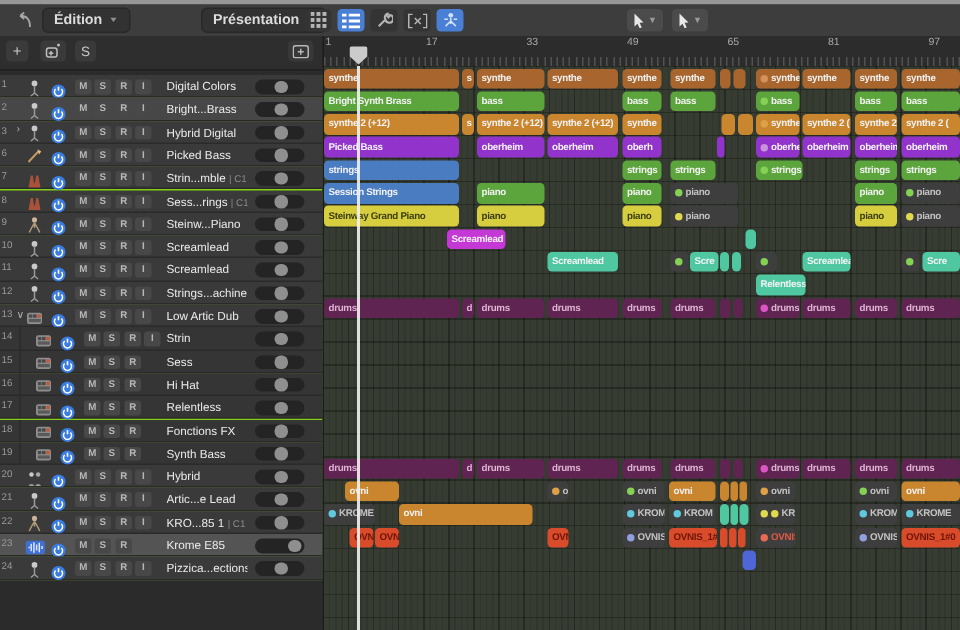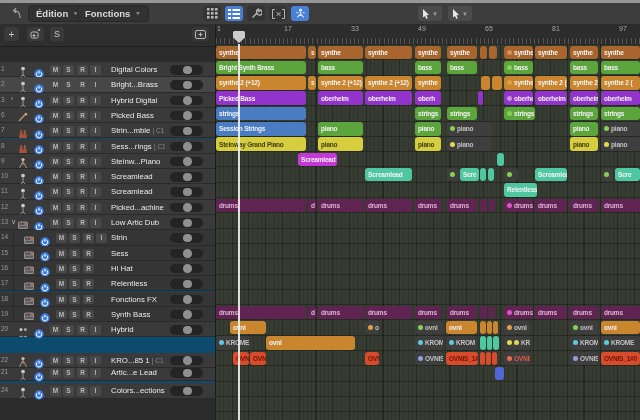--- a/index.html
+++ b/index.html
@@ -16,21 +16,21 @@
   .icon-btn{width:18px;height:15px;border-radius:3px;background:#343434;display:flex;
             align-items:center;justify-content:center;}
   .icon-btn.active{background:#4a7fd6;}
   .ptr-btn{width:24px;height:15px;border-radius:3px;background:#4b4b4b;display:flex;
            align-items:center;justify-content:center;gap:2px;color:#9a9a9a;font-size:6px;}
   
   .th{position:absolute;top:24px;left:0;width:215px;height:21.5px;background:#2e2e2e;
       border-bottom:1px solid #1f1f1f;}
   .th-btn{position:absolute;top:3px;height:14px;border-radius:3px;background:#3a3a3a;color:#c8c8c8;
           display:flex;align-items:center;justify-content:center;font-size:10px;}
-  .tracks{position:absolute;top:62px;left:0;width:215px;height:337px;background:#0c4a6e;padding-left:8px;}
+  .tracks{position:absolute;top:50px;left:0;width:215px;height:337px;background:#84cc16;padding-left:8px;}
   .trow{position:absolute;left:0;width:215px;height:15.3px;background:#3a3a3a;
         border-bottom:1px solid #2a2a2a;box-sizing:border-box;}
   .trow.sel{background:#545454;}
   .trow.hl{background:#474747;}
   .trow.sub{background:#353535;}
   .tnum{position:absolute;left:1px;top:3px;width:9px;font-size:6.5px;color:#9a9a9a;text-align:left;}
   .tdisc{position:absolute;left:11px;top:2.5px;font-size:7px;color:#b0b0b0;}
   .ticon{position:absolute;left:17px;top:1.5px;width:12px;height:12px;}
   .sub .ticon{left:23px;}
   .tpow{position:absolute;left:34px;top:2.5px;width:10px;height:10px;}
@@ -71,22 +71,22 @@
   <div class="toolbar">
     <div class="tb-abs" style="left:6px;width:18px;">
       <svg width="13" height="13" viewBox="0 0 13 13">
           <path d="M11 11 C11 5.5 8.5 3.5 4.5 3.5 M4.5 3.5 l2.6-2.2 M4.5 3.5 l2.6 2.2" stroke="#a8a8a8" stroke-width="1.2" fill="none"></path>
         </svg>
     </div>
     <div class="tb-abs menu-btn" style="left:28px;">
       <span>Édition</span>
         <span class="chev">▼</span>
     </div>
-    <div class="tb-abs menu-btn" style="left:77px;">
-      <span>Fonctions</span>
+    <div class="tb-abs menu-btn" style="left:134px;">
+      <span>Présentation</span>
         <span class="chev">▼</span>
     </div>
     <div id="tb-icons" style="position:absolute;left:203px;top:3px;display:flex;gap:4px;">
         <div class="icon-btn">
           <svg width="11" height="11" viewBox="0 0 11 11">
             <rect x="0" y="0" width="2.6" height="2.6" fill="#b5b5b5"></rect>
             <rect x="4" y="0" width="2.6" height="2.6" fill="#b5b5b5"></rect>
             <rect x="8" y="0" width="2.6" height="2.6" fill="#b5b5b5"></rect>
             <rect x="0" y="4" width="2.6" height="2.6" fill="#b5b5b5"></rect>
             <rect x="4" y="4" width="2.6" height="2.6" fill="#b5b5b5"></rect>
@@ -349,21 +349,21 @@
           </svg></span>
         <span class="tpow"><svg width="10" height="10" viewBox="0 0 10 10">
             <circle cx="5" cy="5" r="4.7" fill="#3a7ce0"></circle>
             <path d="M5 1.8 v2.7" stroke="#fff" stroke-width="1.1"></path>
             <path d="M3.1 3.3 a2.7 2.7 0 1 0 3.8 0" stroke="#fff" stroke-width="1" fill="none"></path>
           </svg></span>
         <span class="tbtn" style="left:50px">M</span>
         <span class="tbtn" style="left:63px">S</span>
         <span class="tbtn" style="left:77px">R</span>
         <span class="tbtn" style="left:90px">I</span>
-        <span class="tname">Picked...achine</span>
+        <span class="tname">Strings...achine</span>
         <span class="tpill">
           <span class="tknob" style="left:13px"></span>
         </span>
       </div>
       <div class="trow" style="top: 153px;">
         <span class="tnum">13</span>
         <span class="tdisc">∨</span>
         <span class="ticon"><svg width="12" height="12" viewBox="0 0 12 12">
             <rect x="1" y="2.5" width="10" height="7.5" rx="1.5" fill="#8f8f8f"></rect>
             <rect x="2.2" y="3.6" width="2.4" height="2.2" fill="#4a4a4a"></rect>
@@ -538,21 +538,21 @@
           </svg></span>
         <span class="tbtn" style="left:50px">M</span>
         <span class="tbtn" style="left:63px">S</span>
         <span class="tbtn" style="left:77px">R</span>
         <span class="tbtn" style="left:90px">I</span>
         <span class="tname">Hybrid</span>
         <span class="tpill">
           <span class="tknob" style="left:13px"></span>
         </span>
       </div>
-      <div class="trow" style="top: 275.4px; margin-top: 28px;">
+      <div class="trow" style="top: 275.4px;">
         <span class="tnum">21</span>
         <span class="ticon"><svg width="12" height="12" viewBox="0 0 12 12">
             <circle cx="6" cy="2.6" r="1.9" fill="#c9c9c9"></circle>
             <path d="M6 4.5 V9 M6 9 l-2.4 2 M6 9 l2.4 2" stroke="#9a9a9a" fill="none"></path>
           </svg></span>
         <span class="tpow"><svg width="10" height="10" viewBox="0 0 10 10">
             <circle cx="5" cy="5" r="4.7" fill="#3a7ce0"></circle>
             <path d="M5 1.8 v2.7" stroke="#fff" stroke-width="1.1"></path>
             <path d="M3.1 3.3 a2.7 2.7 0 1 0 3.8 0" stroke="#fff" stroke-width="1" fill="none"></path>
           </svg></span>
@@ -578,36 +578,55 @@
           </svg></span>
         <span class="tbtn" style="left:50px">M</span>
         <span class="tbtn" style="left:63px">S</span>
         <span class="tbtn" style="left:77px">R</span>
         <span class="tbtn" style="left:90px">I</span>
         <span class="tname">KRO...85 1 <span class="tbadge">| C1</span></span>
         <span class="tpill">
           <span class="tknob" style="left:13px"></span>
         </span>
       </div>
+      <div class="trow sel" style="top: 306px;">
+        <span class="tnum">23</span>
+        <span class="ticon"><svg width="13" height="12" viewBox="0 0 13 12">
+            <rect x="0" y="1.5" width="13" height="9" rx="2" fill="#3f6fd0"></rect>
+            <path d="M2 6 h1 M3.8 3.5 v5 M5.6 2.5 v7 M7.4 4 v4 M9.2 2.8 v6.4 M11 5 v2" stroke="#dce8ff" stroke-width="1"></path>
+          </svg></span>
+        <span class="tpow"><svg width="10" height="10" viewBox="0 0 10 10">
+            <circle cx="5" cy="5" r="4.7" fill="#3a7ce0"></circle>
+            <path d="M5 1.8 v2.7" stroke="#fff" stroke-width="1.1"></path>
+            <path d="M3.1 3.3 a2.7 2.7 0 1 0 3.8 0" stroke="#fff" stroke-width="1" fill="none"></path>
+          </svg></span>
+        <span class="tbtn" style="left:50px">M</span>
+        <span class="tbtn" style="left:63px">S</span>
+        <span class="tbtn" style="left:77px">R</span>
+        <span class="tname">Krome E85</span>
+        <span class="tpill">
+          <span class="tknob" style="left:22px"></span>
+        </span>
+      </div>
       <div class="trow" style="top: 321.3px;">
         <span class="tnum">24</span>
         <span class="ticon"><svg width="12" height="12" viewBox="0 0 12 12">
             <circle cx="6" cy="2.6" r="1.9" fill="#c9c9c9"></circle>
             <path d="M6 4.5 V9 M6 9 l-2.4 2 M6 9 l2.4 2" stroke="#9a9a9a" fill="none"></path>
           </svg></span>
         <span class="tpow"><svg width="10" height="10" viewBox="0 0 10 10">
             <circle cx="5" cy="5" r="4.7" fill="#3a7ce0"></circle>
             <path d="M5 1.8 v2.7" stroke="#fff" stroke-width="1.1"></path>
             <path d="M3.1 3.3 a2.7 2.7 0 1 0 3.8 0" stroke="#fff" stroke-width="1" fill="none"></path>
           </svg></span>
         <span class="tbtn" style="left:50px">M</span>
         <span class="tbtn" style="left:63px">S</span>
         <span class="tbtn" style="left:77px">R</span>
         <span class="tbtn" style="left:90px">I</span>
-        <span class="tname">Colors...ections</span>
+        <span class="tname">Pizzica...ections</span>
         <span class="tpill">
           <span class="tknob" style="left:13px"></span>
         </span>
       </div>
     </div>
   <div class="divider"></div>
 
   <div class="ruler" id="ruler">
       <span class="rtick" style="left: 1px;"></span>
       <span class="rtick" style="left: 5.1875px;"></span>

